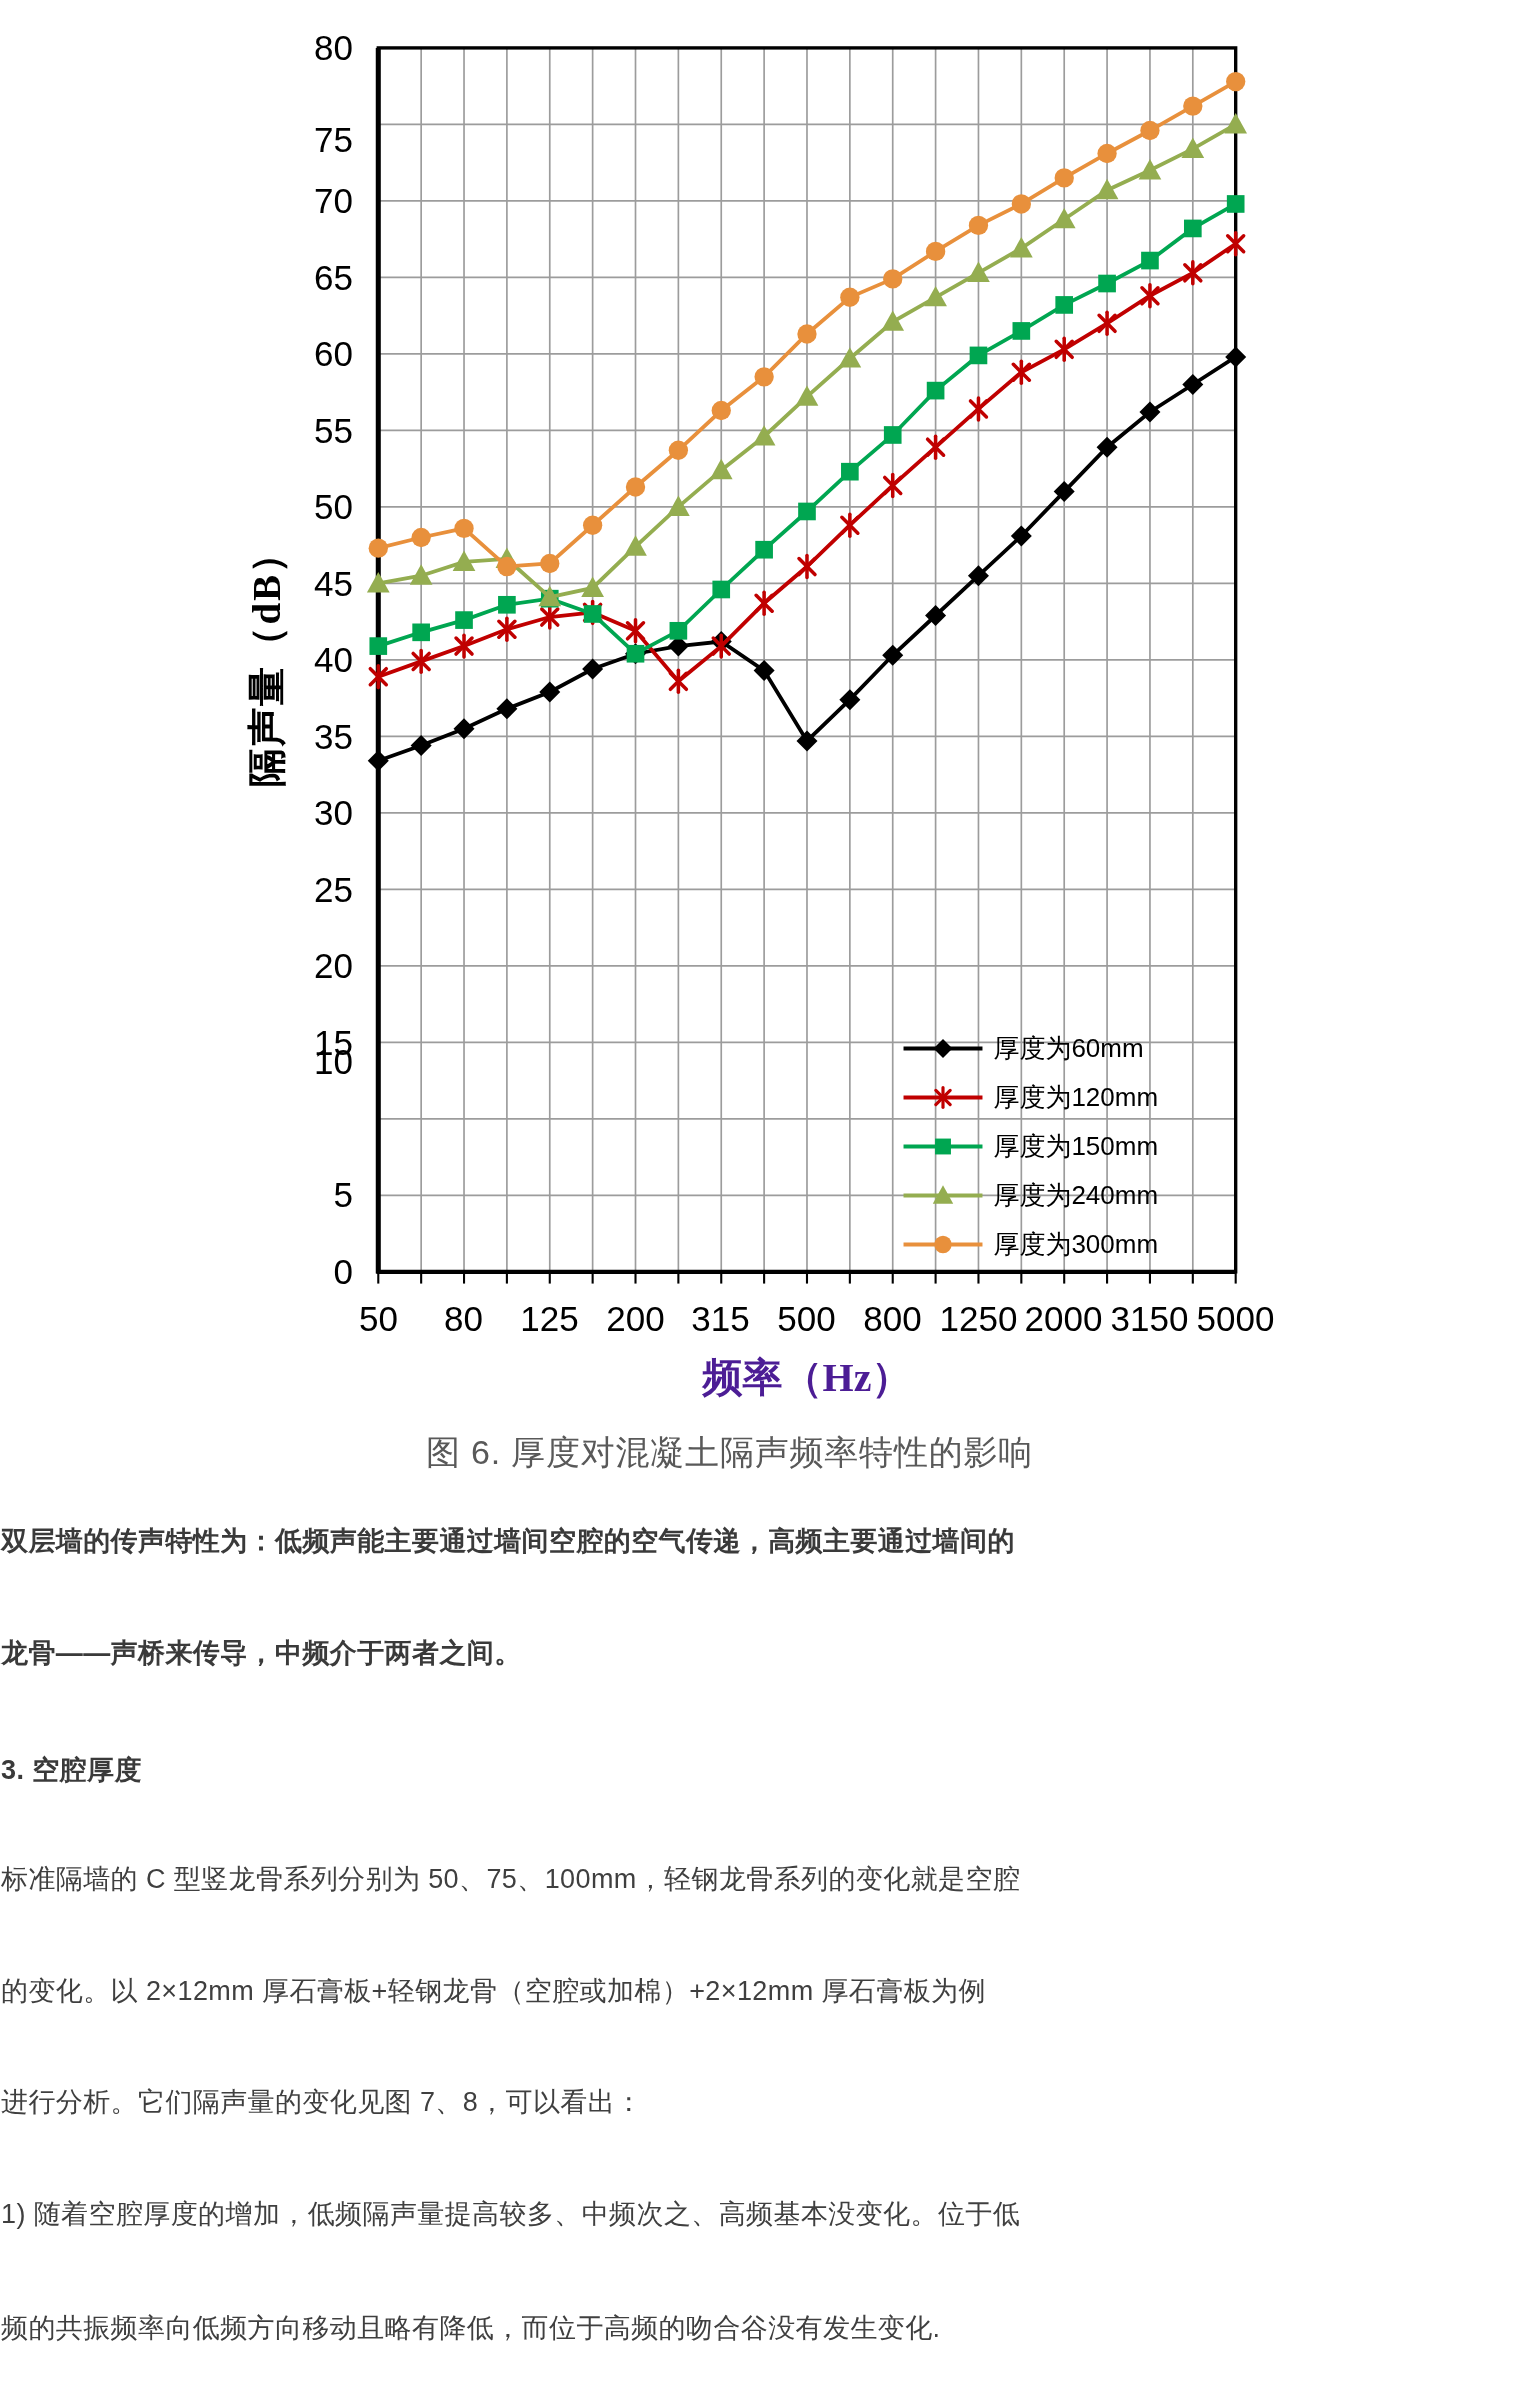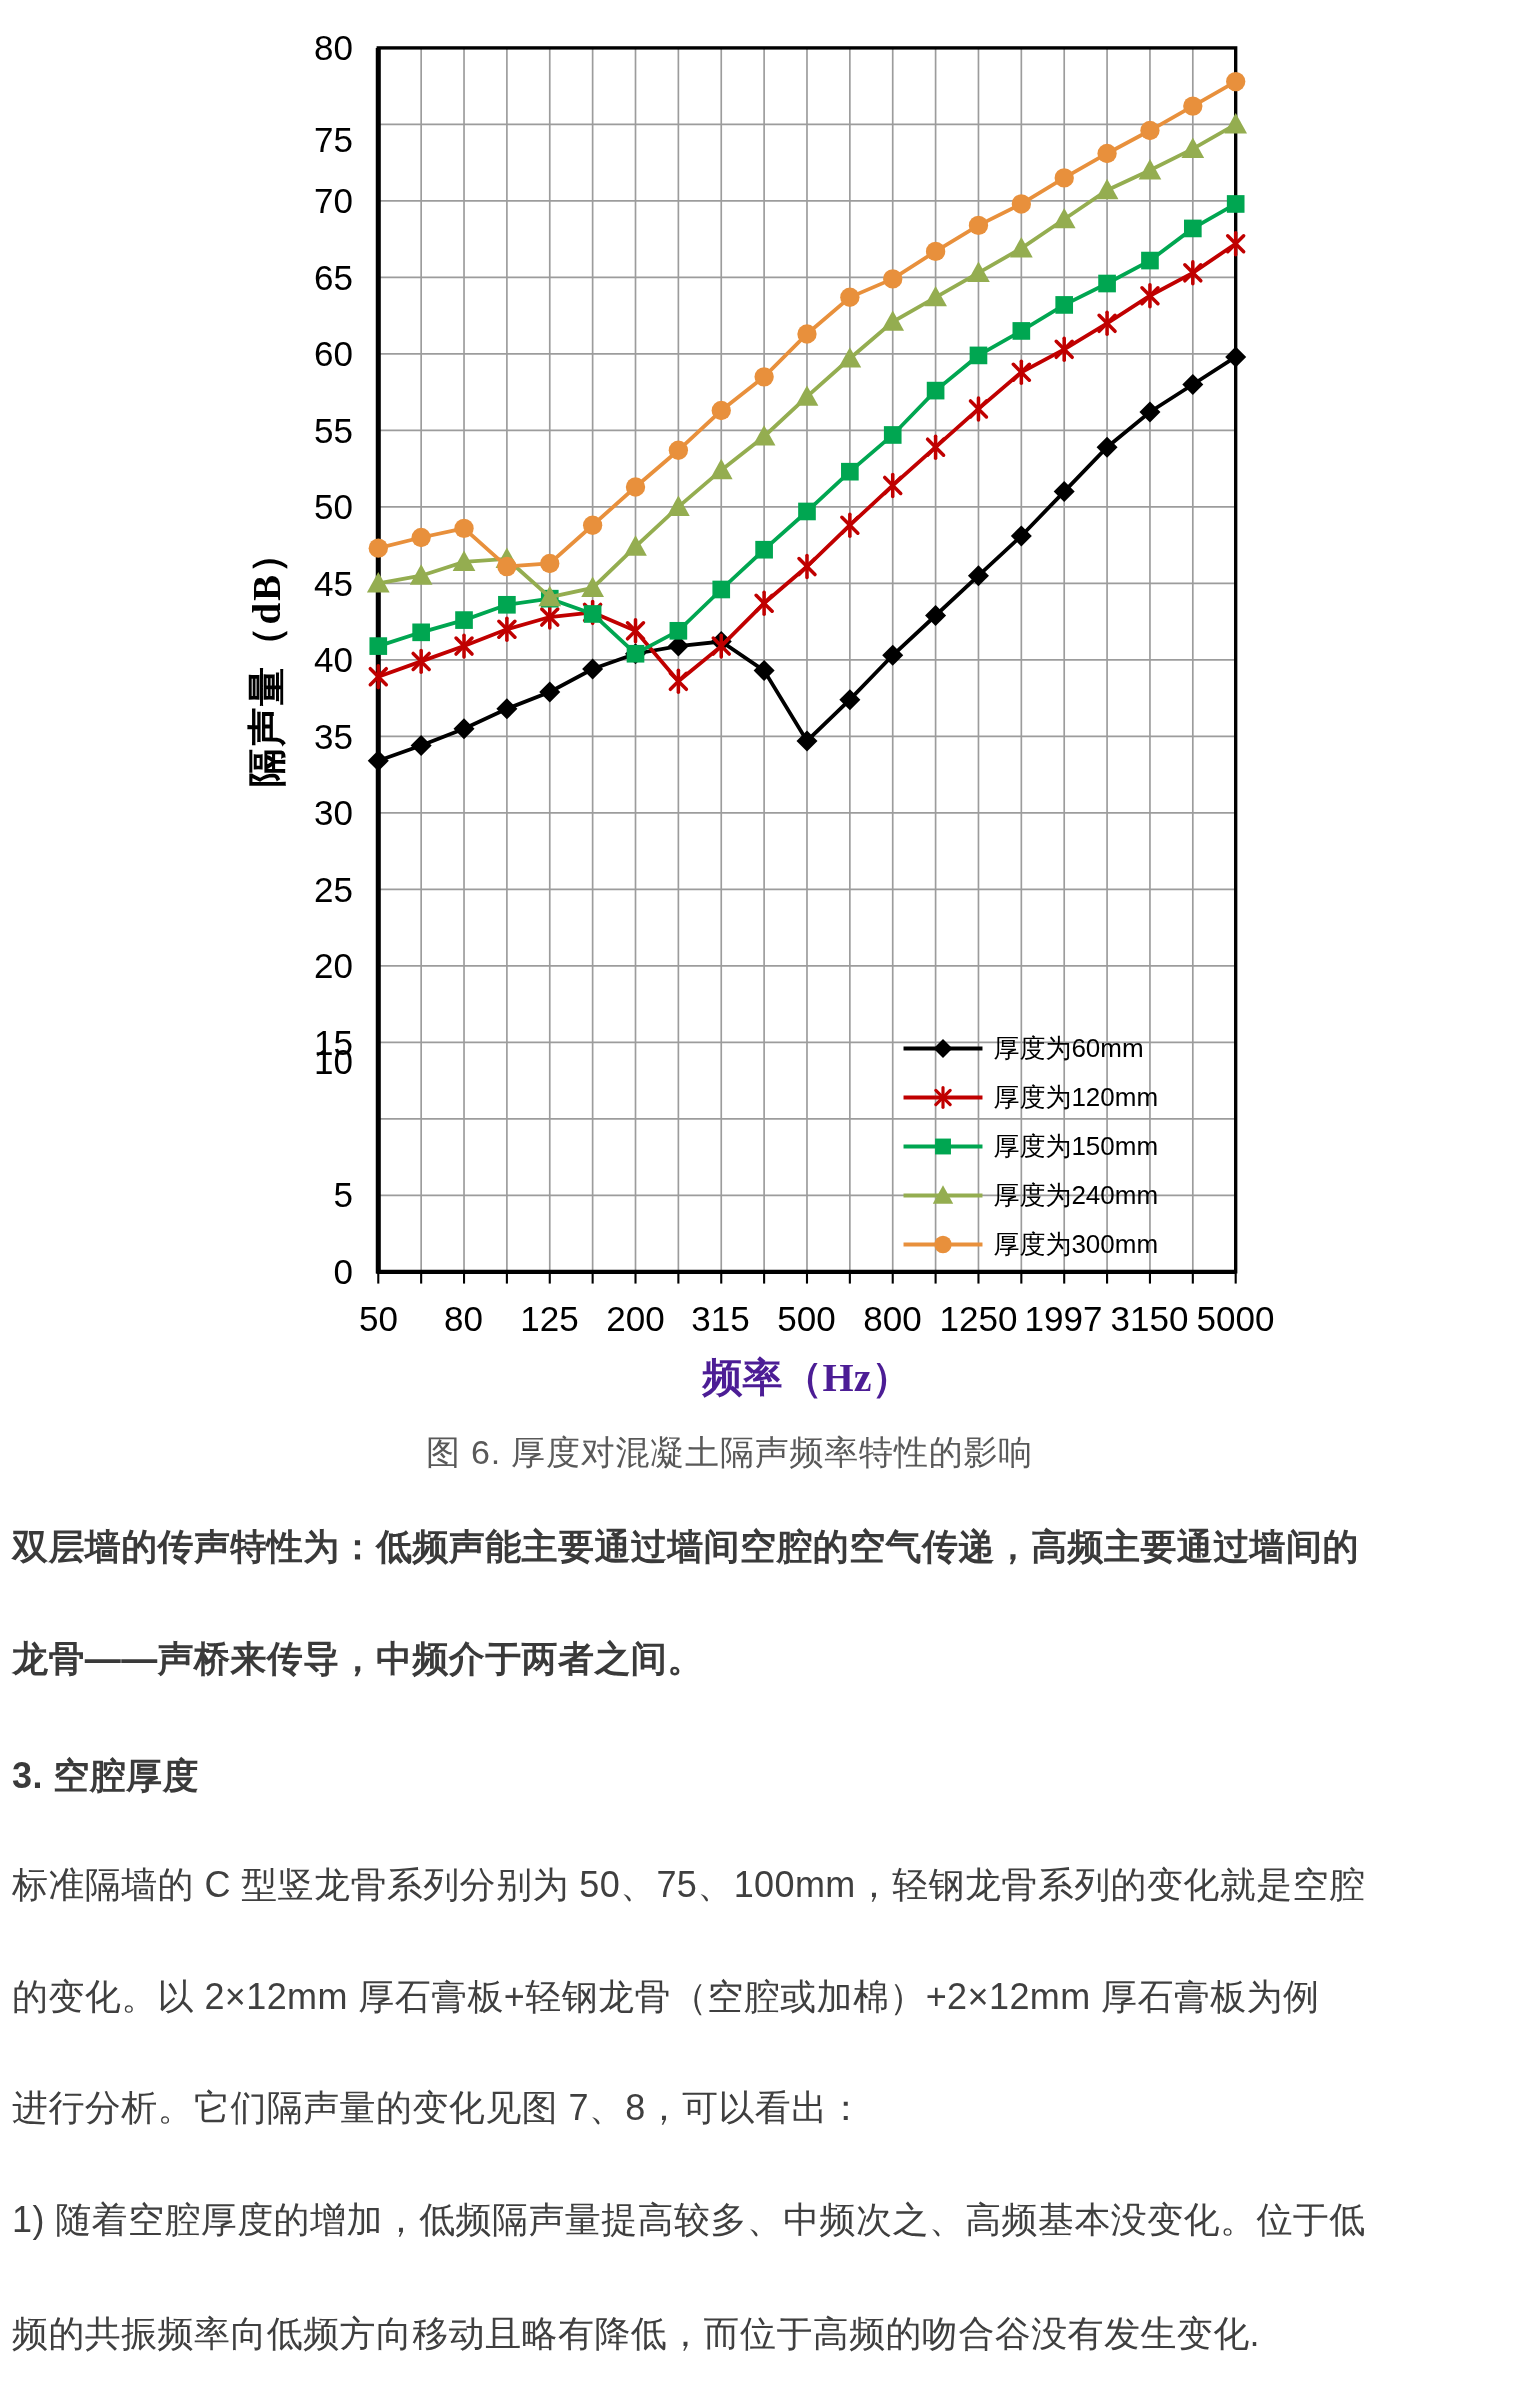--- a/index.html
+++ b/index.html
@@ -11,21 +11,21 @@
   .x-axis-title{position:absolute;left:807px;top:1350px;transform:translateX(-50%);
         font-family:"Liberation Serif","DejaVu Serif",serif;font-weight:bold;font-size:40px;color:#4c1d95;white-space:nowrap;}
   .ytick{position:absolute;left:277px;width:76px;text-align:right;font-size:35px;color:#000;line-height:35px;}
   .xtick{position:absolute;top:1301px;width:109px;text-align:center;font-size:35px;color:#000;line-height:35px;}
   #legend{position:absolute;left:901px;top:1024px;}
   .legend-item{display:flex;align-items:center;height:49px;}
   .legend-item svg{display:block;}
   .legend-item span{font-size:26px;color:#000;margin-left:8.4px;white-space:nowrap;}
   .caption{position:absolute;left:0;top:1430px;width:1459px;text-align:center;
         font-size:34px;color:#595959;letter-spacing:0.8px;}
-  .para{position:absolute;left:12px;white-space:nowrap;font-size:36px;color:#3f3f3f;letter-spacing:0.4px;}
+  .para{position:absolute;left:1px;white-space:nowrap;font-size:27px;color:#3f3f3f;letter-spacing:0.4px;}
   .para.bold{font-weight:bold;color:#3a3a3a;}
 </style>
 </head>
 <body>
 
 <div class="page">
   <section>
     <div class="y-axis-title">隔声量（dB）</div>
     <svg id="plot-svg" width="1540" height="1429" viewBox="0 0 1832 1700">
         <line x1="450" y1="1422" x2="1470" y2="1422" stroke="#9c9c9c" stroke-width="2"></line>
@@ -302,21 +302,21 @@
       </div>
     <div id="x-ticks">
         <div class="xtick" style="left: 324px;">50</div>
         <div class="xtick" style="left: 409px;">80</div>
         <div class="xtick" style="left: 495px;">125</div>
         <div class="xtick" style="left: 581px;">200</div>
         <div class="xtick" style="left: 666px;">315</div>
         <div class="xtick" style="left: 752px;">500</div>
         <div class="xtick" style="left: 838px;">800</div>
         <div class="xtick" style="left: 924px;">1250</div>
-        <div class="xtick" style="left: 1009px;">1997</div>
+        <div class="xtick" style="left: 1009px;">2000</div>
         <div class="xtick" style="left: 1095px;">3150</div>
         <div class="xtick" style="left: 1181px;">5000</div>
       </div>
     <div class="x-axis-title">频率（Hz）</div>
     <div id="legend">
         <div class="legend-item">
           <svg width="84" height="39" viewBox="0 0 100 46">
             <line x1="3" y1="23" x2="97" y2="23" stroke="#000000" stroke-width="4.5"></line>
             <path d="M50 11.75 L61.25 23 L50 34.25 L38.75 23 Z" fill="#000000"></path>
           </svg>

